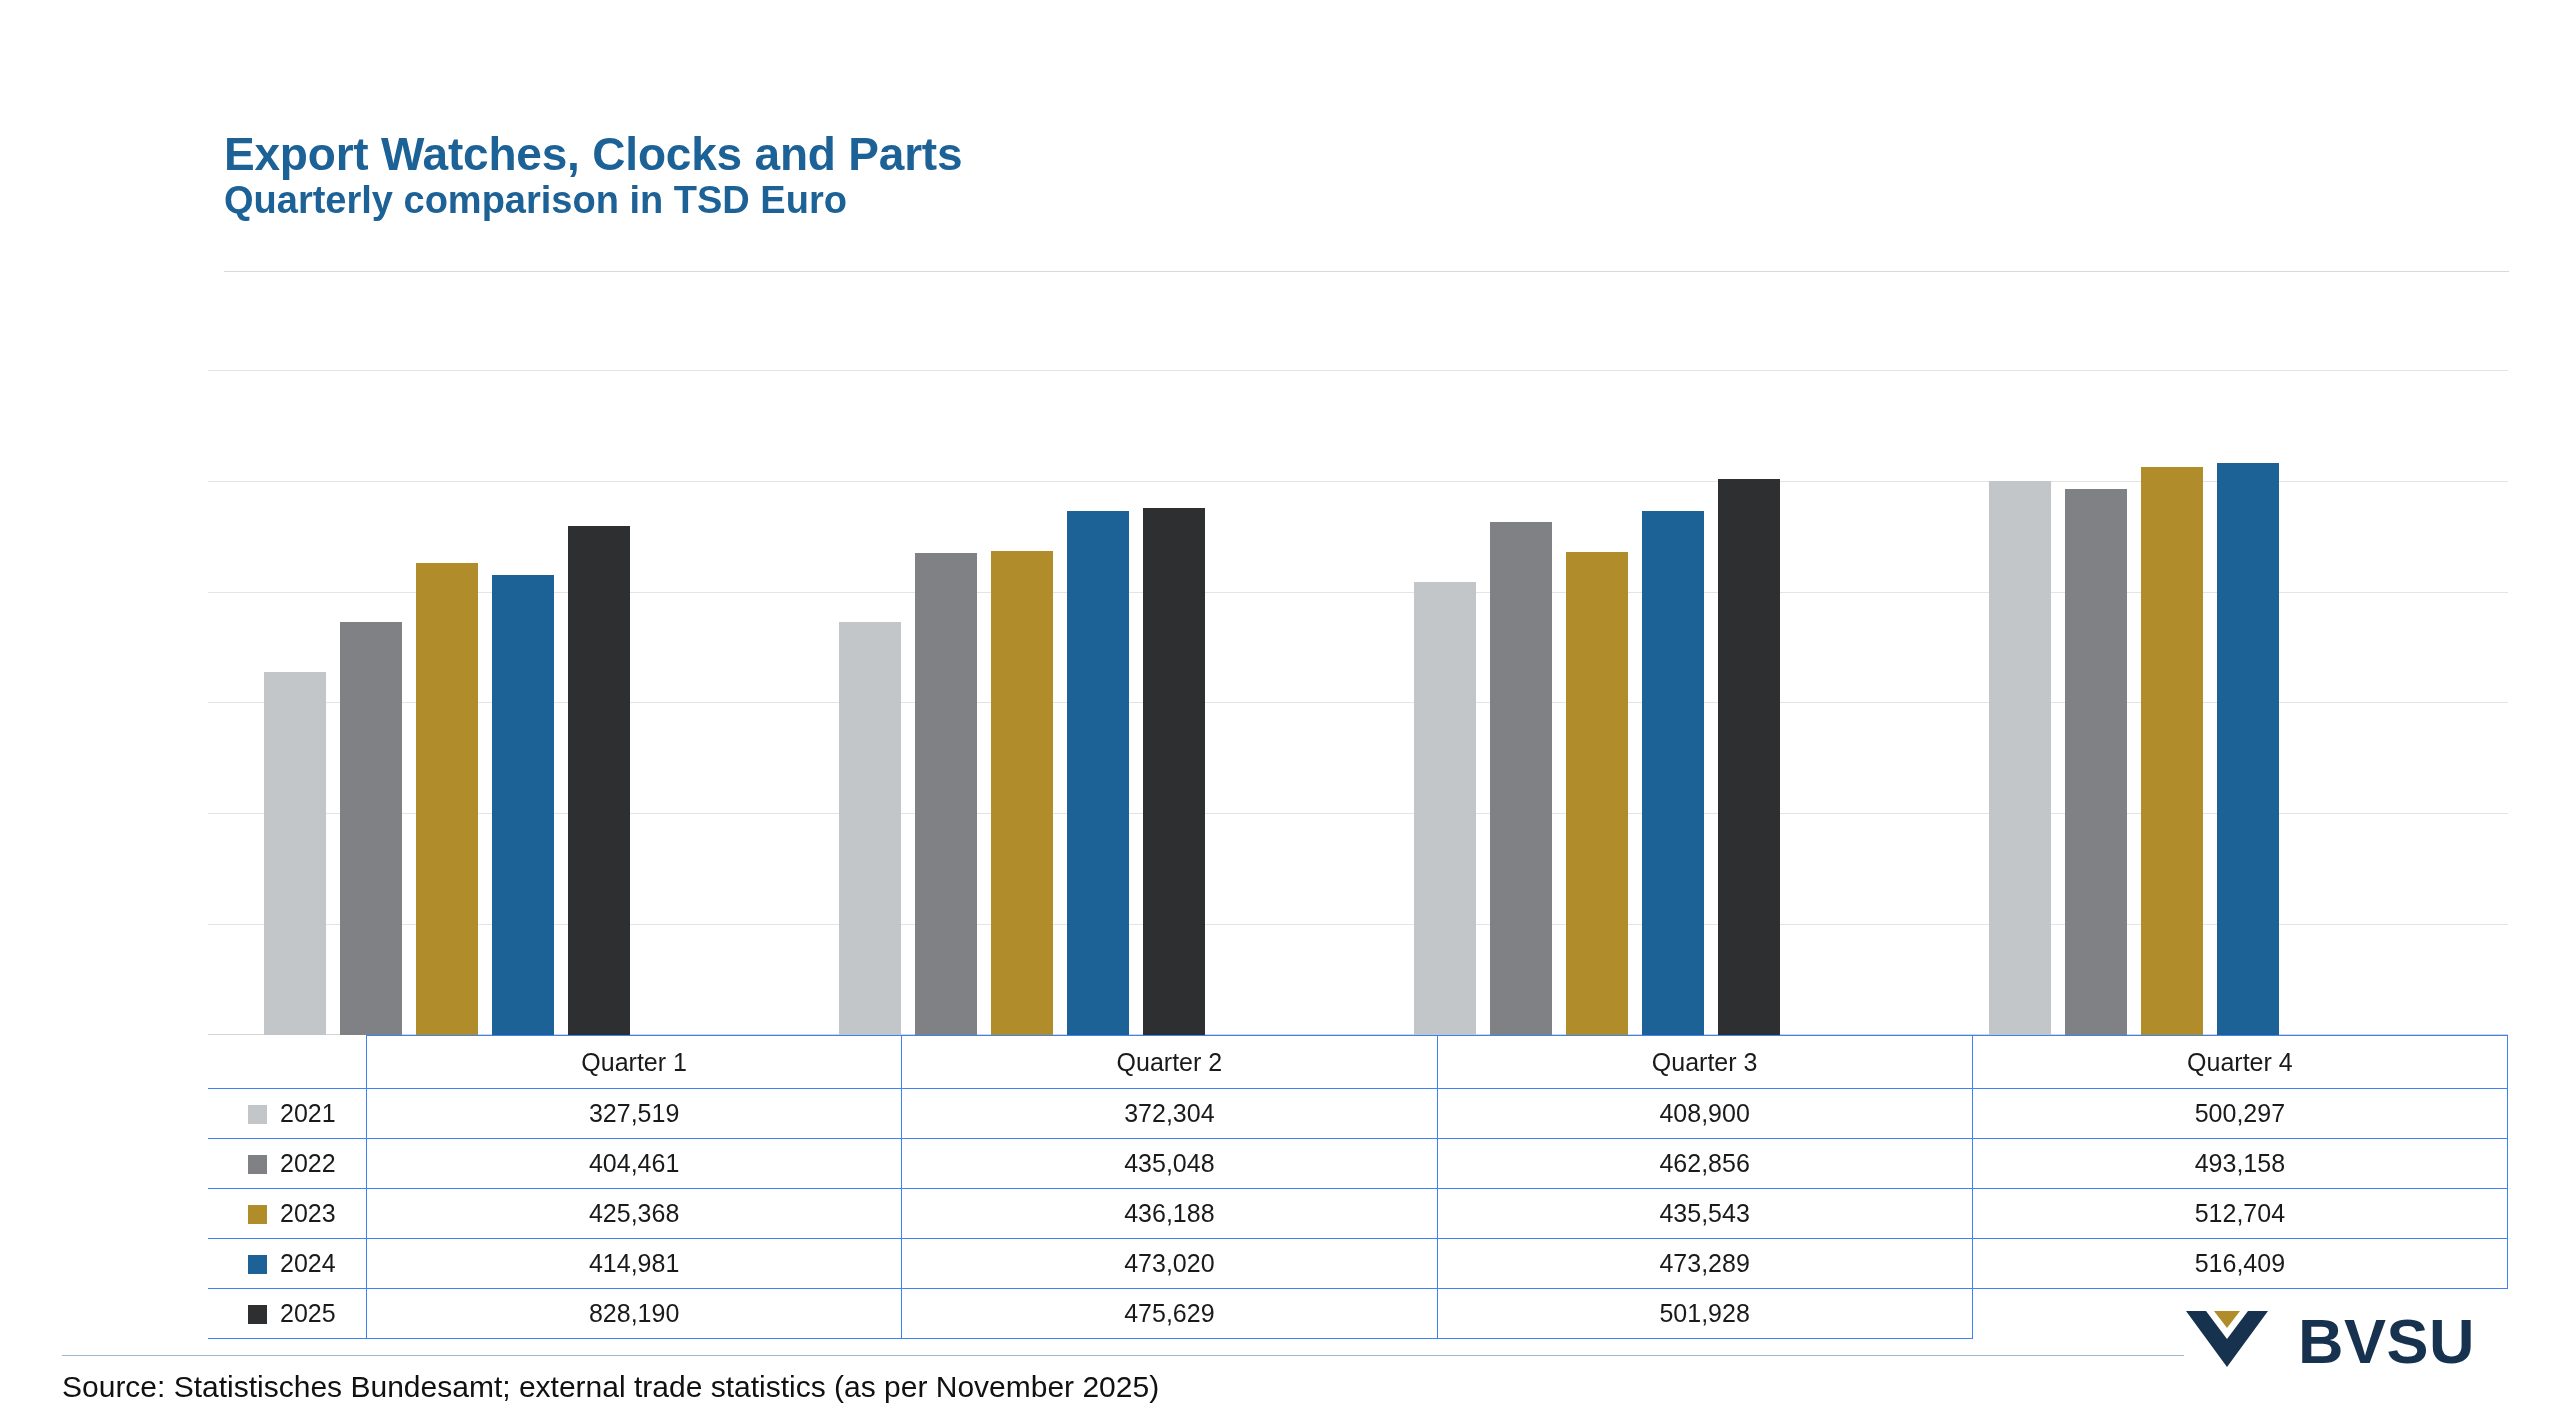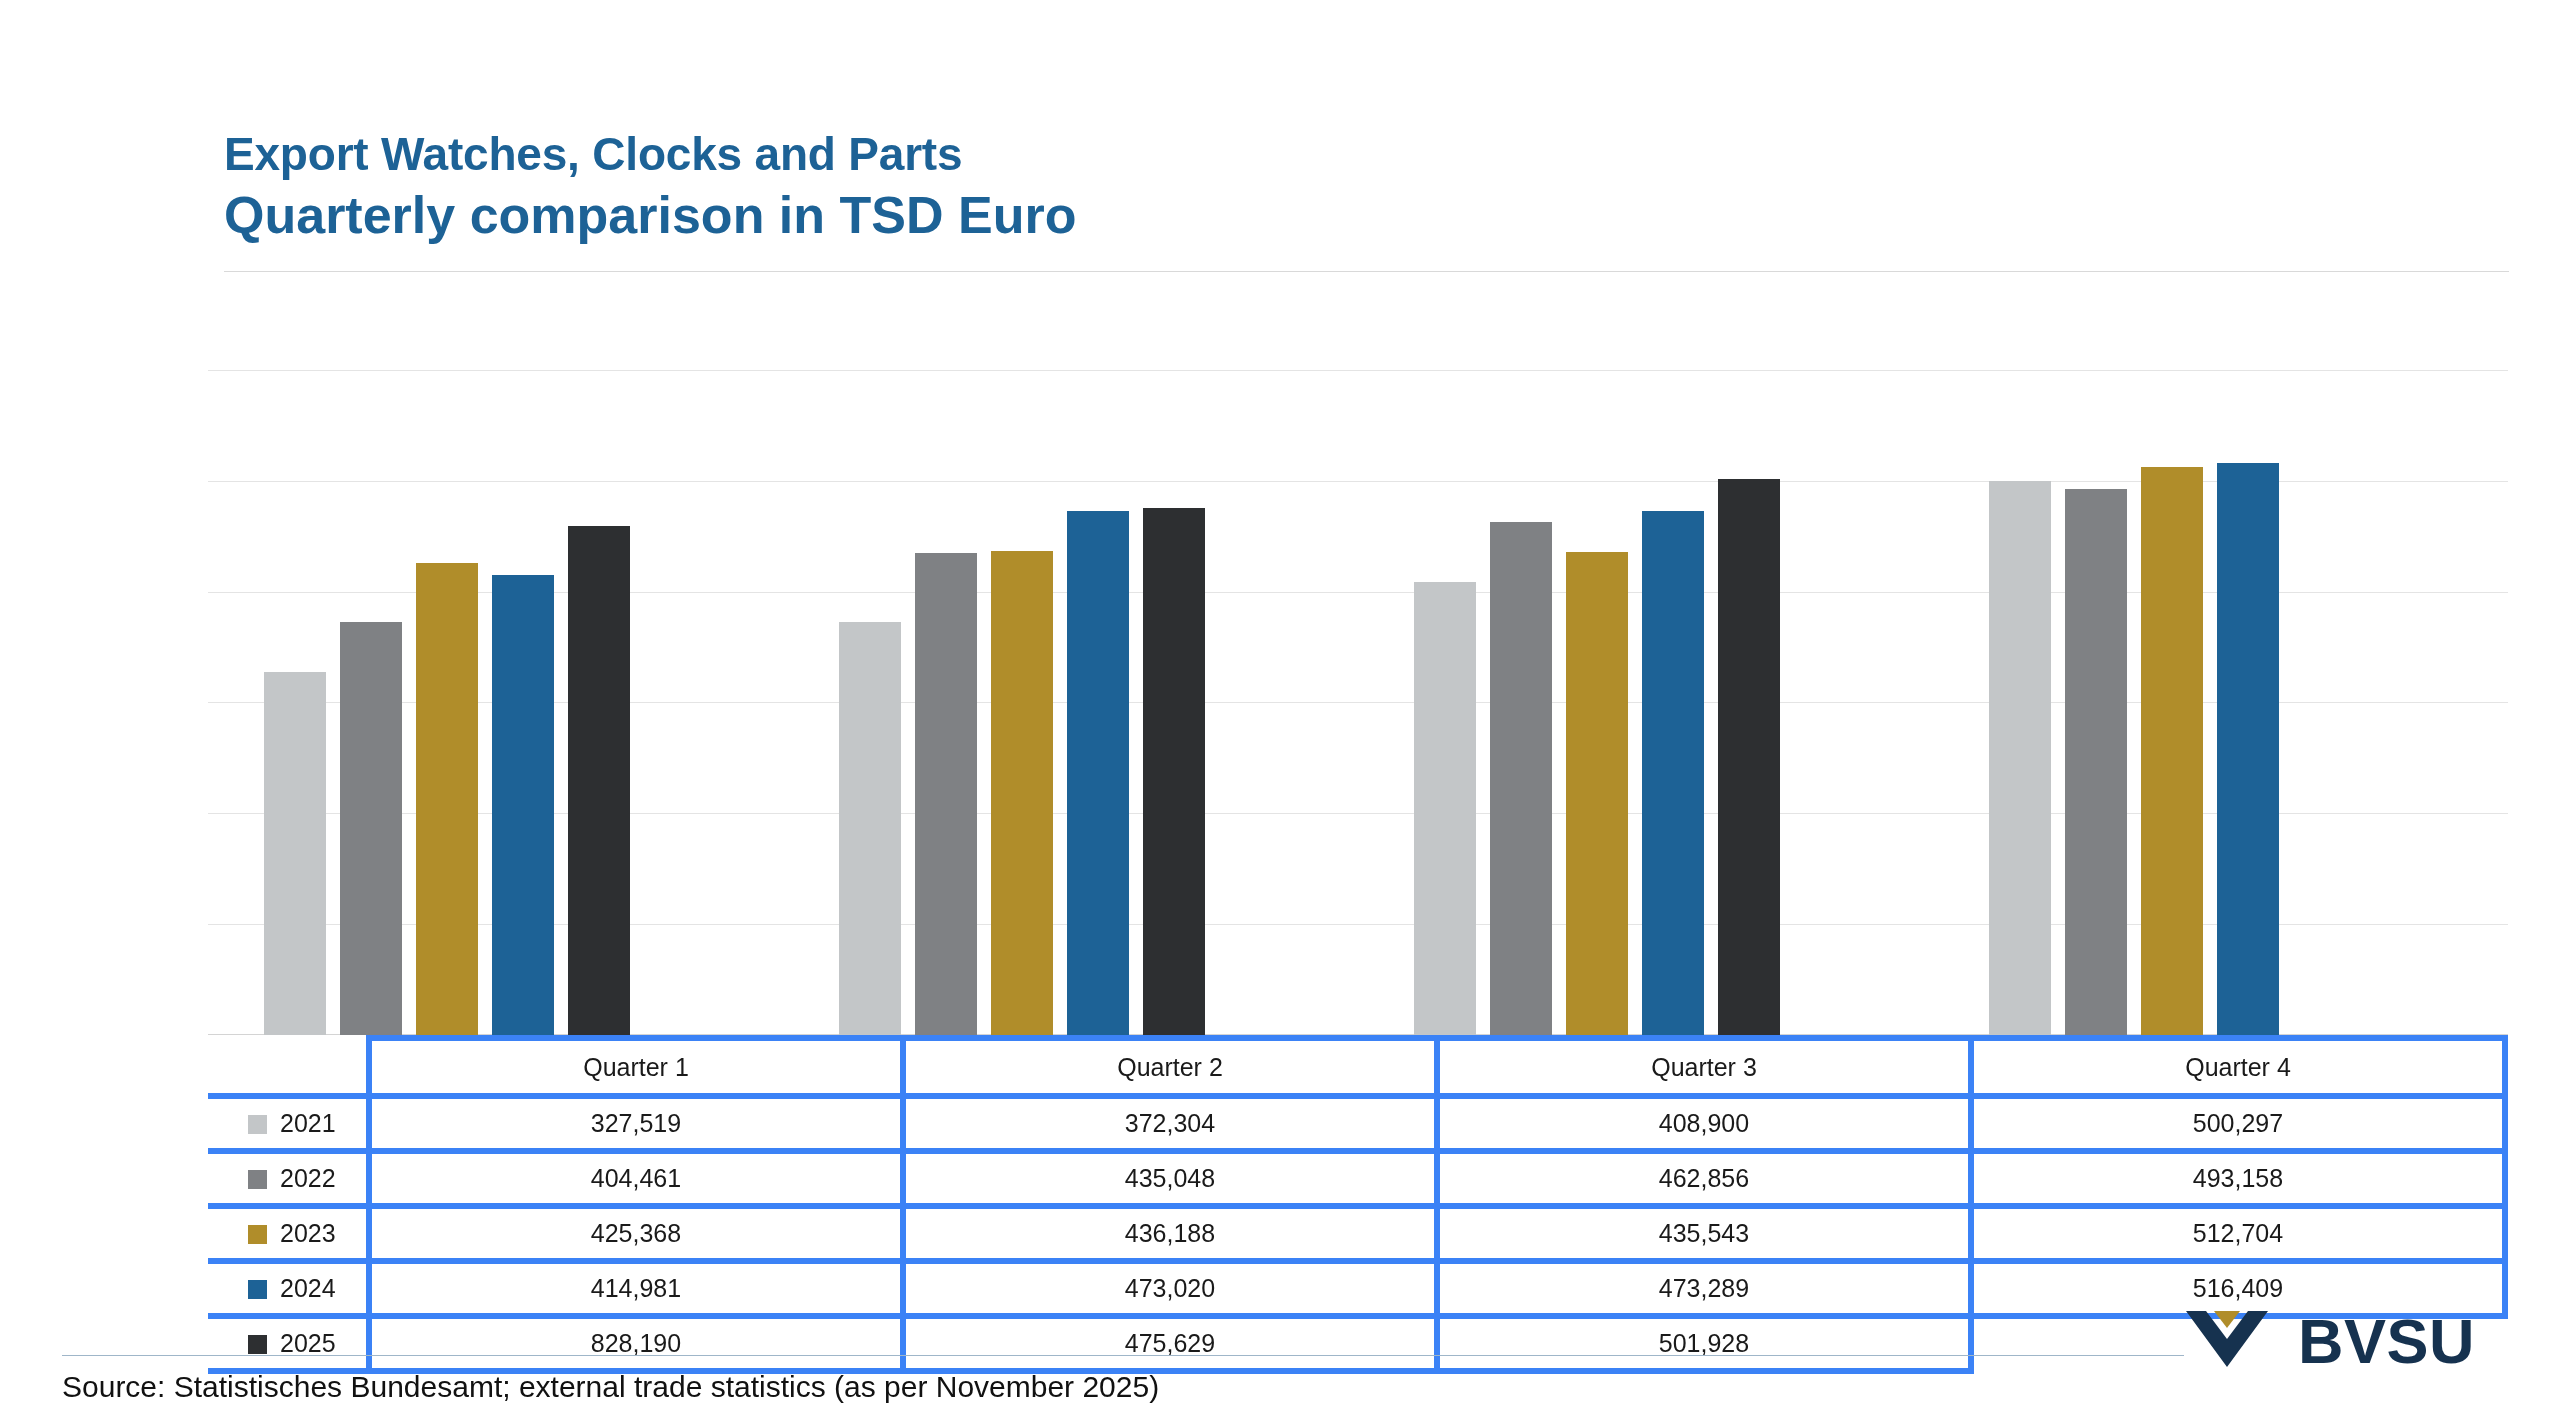--- a/index.html
+++ b/index.html
@@ -29,25 +29,24 @@
   }
   .title-main {
     font-size: 46px;
     font-weight: bold;
     color: #1d6296;
     letter-spacing: -0.2px;
     line-height: 1.06;
     white-space: nowrap;
   }
   .title-sub {
-    font-size: 52px;
+    font-size: 38px;
     font-weight: bold;
     color: #1d6296;
     line-height: 1.15;
-    margin-top: 7px;
     white-space: nowrap;
   }
   .title-rule {
     position: absolute;
     left: 224px;
     top: 271px;
     width: 2285px;
     height: 1px;
     background: #d9d9d9;
   }
@@ -103,21 +102,21 @@
     left: 208px;
     top: 1035px;
     width: 2300px;
   }
   table.data {
     border-collapse: collapse;
     width: 100%;
     table-layout: fixed;
   }
   table.data td, table.data th {
-    border: 6px solid #3b82f6;
+    border: 1px solid #3b82f6;
     font-size: 25px;
     font-weight: normal;
     color: #1a1a1a;
     text-align: center;
     height: 49px;
     padding: 0;
   }
   table.data .legend-cell {
     width: 118px;
     text-align: left;

